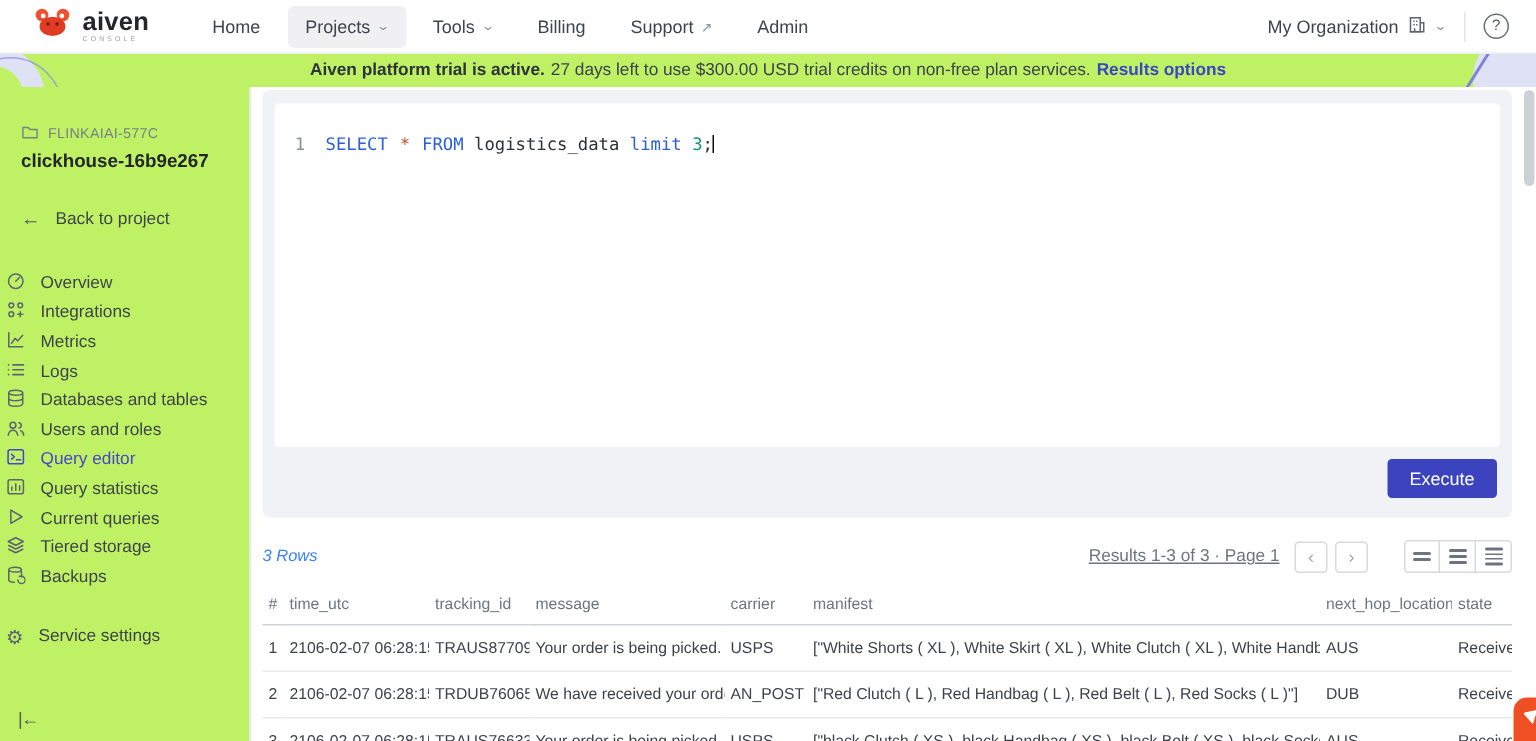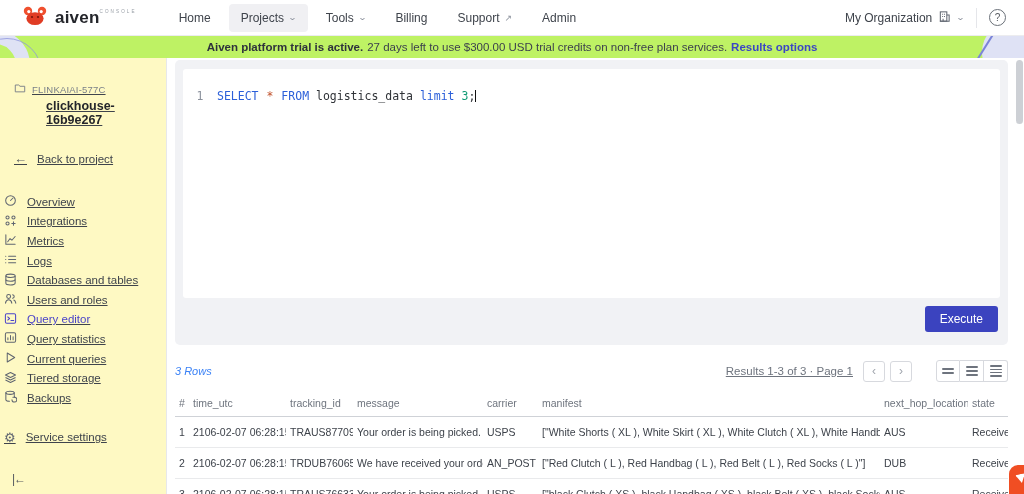--- a/index.html
+++ b/index.html
@@ -4,21 +4,21 @@
 <style>
   * { margin:0; padding:0; box-sizing:border-box; }
   html,body { background:#fff; }
   body { font-family:"Liberation Sans", sans-serif; color:#3f444c; }
   .app { position:relative; width:1024px; height:494px; overflow:hidden; background:#fff; }
 
   
   .topnav { position:absolute; left:0; top:0; width:1024px; height:36px; background:#fff;
             border-bottom:1px solid #ececef; display:flex; align-items:center; z-index:5; }
   .logo { display:flex; align-items:center; gap:7px; padding:0 18px 0 22px; cursor:pointer; }
-  .logo-txt { display:flex; flex-direction:row; line-height:1; }
+  .logo-txt { display:flex; flex-direction:column; line-height:1; }
   .logo-name { font-size:17px; font-weight:bold; color:#24262b; letter-spacing:.2px; }
   .logo-sub { font-size:4.6px; color:#9aa0a8; letter-spacing:2.1px; margin-top:1px; }
   .nav-items { display:flex; align-items:center; gap:6px; margin-left:12px; }
   .nav-item { font-size:12px; color:#3f444c; padding:7px 12px; border-radius:4px; cursor:pointer;
               display:flex; align-items:center; gap:5px; white-space:nowrap; }
   .nav-item.active { background:#f0f0f3; }
   .chev { font-size:8px; color:#8b919c; transform:scaleX(1.4); }
   .ext { font-size:9px; color:#8b919c; }
   .nav-right { margin-left:auto; display:flex; align-items:center; gap:12px; padding-right:18px; }
   .org { display:flex; align-items:center; gap:6px; font-size:12px; cursor:pointer; }
@@ -35,25 +35,25 @@
   .deco-arc { position:absolute; left:-28px; top:2px; width:70px; height:70px; border:1.5px solid #8e96dd;
               border-radius:50%; opacity:.8; }
   .deco-arc2 { position:absolute; left:-40px; top:-6px; width:70px; height:70px; border:14px solid #dfe2f5;
                border-radius:50%; }
   .deco-slash1 { position:absolute; right:42px; top:-4px; width:1.5px; height:40px; background:#7b84d8;
                  transform:rotate(32deg); }
   .deco-slash2 { position:absolute; right:-18px; top:-14px; width:60px; height:60px; background:#dfe2f5;
                  border-radius:50%; }
 
   
-  .sidebar { position:absolute; left:0; top:58px; width:167px; height:436px; background:#fef9c3;
-             border-right:1px solid #e7e8eb; z-index:3;text-decoration:underline; }
+  .sidebar { position:absolute; left:0; top:58px; width:167px; height:436px; background:#bef264;
+             border-right:1px solid #e7e8eb; z-index:3; }
   .svc-head { padding:24px 14px 0 14px; }
   .svc-proj { display:flex; align-items:center; gap:6px; font-size:9.5px; color:#7a8088; letter-spacing:.2px; }
-  .svc-name { font-size:12.5px; font-weight:bold; color:#24262b; margin-top:3px;margin-left:32px; }
+  .svc-name { font-size:12.5px; font-weight:bold; color:#24262b; margin-top:3px; }
   .back-row { display:flex; align-items:center; gap:10px; font-size:11.5px; color:#3f444c;
               padding:0 14px; margin-top:24px; cursor:pointer; }
   .back-arrow { font-size:13px; color:#55595f; }
   .side-list { margin-top:26px; }
   .side-item { display:flex; align-items:center; gap:10px; font-size:11.5px; color:#3f444c;
                padding:0 4px; height:19.6px; cursor:pointer; }
   .side-item svg, .back-row svg, .svc-proj svg { flex:none; color:#5f6570; }
   .side-item.active { color:#4a44c9; }
   .side-item.active svg { color:#4a44c9; }
   .settings-row { margin-top:20px; }

